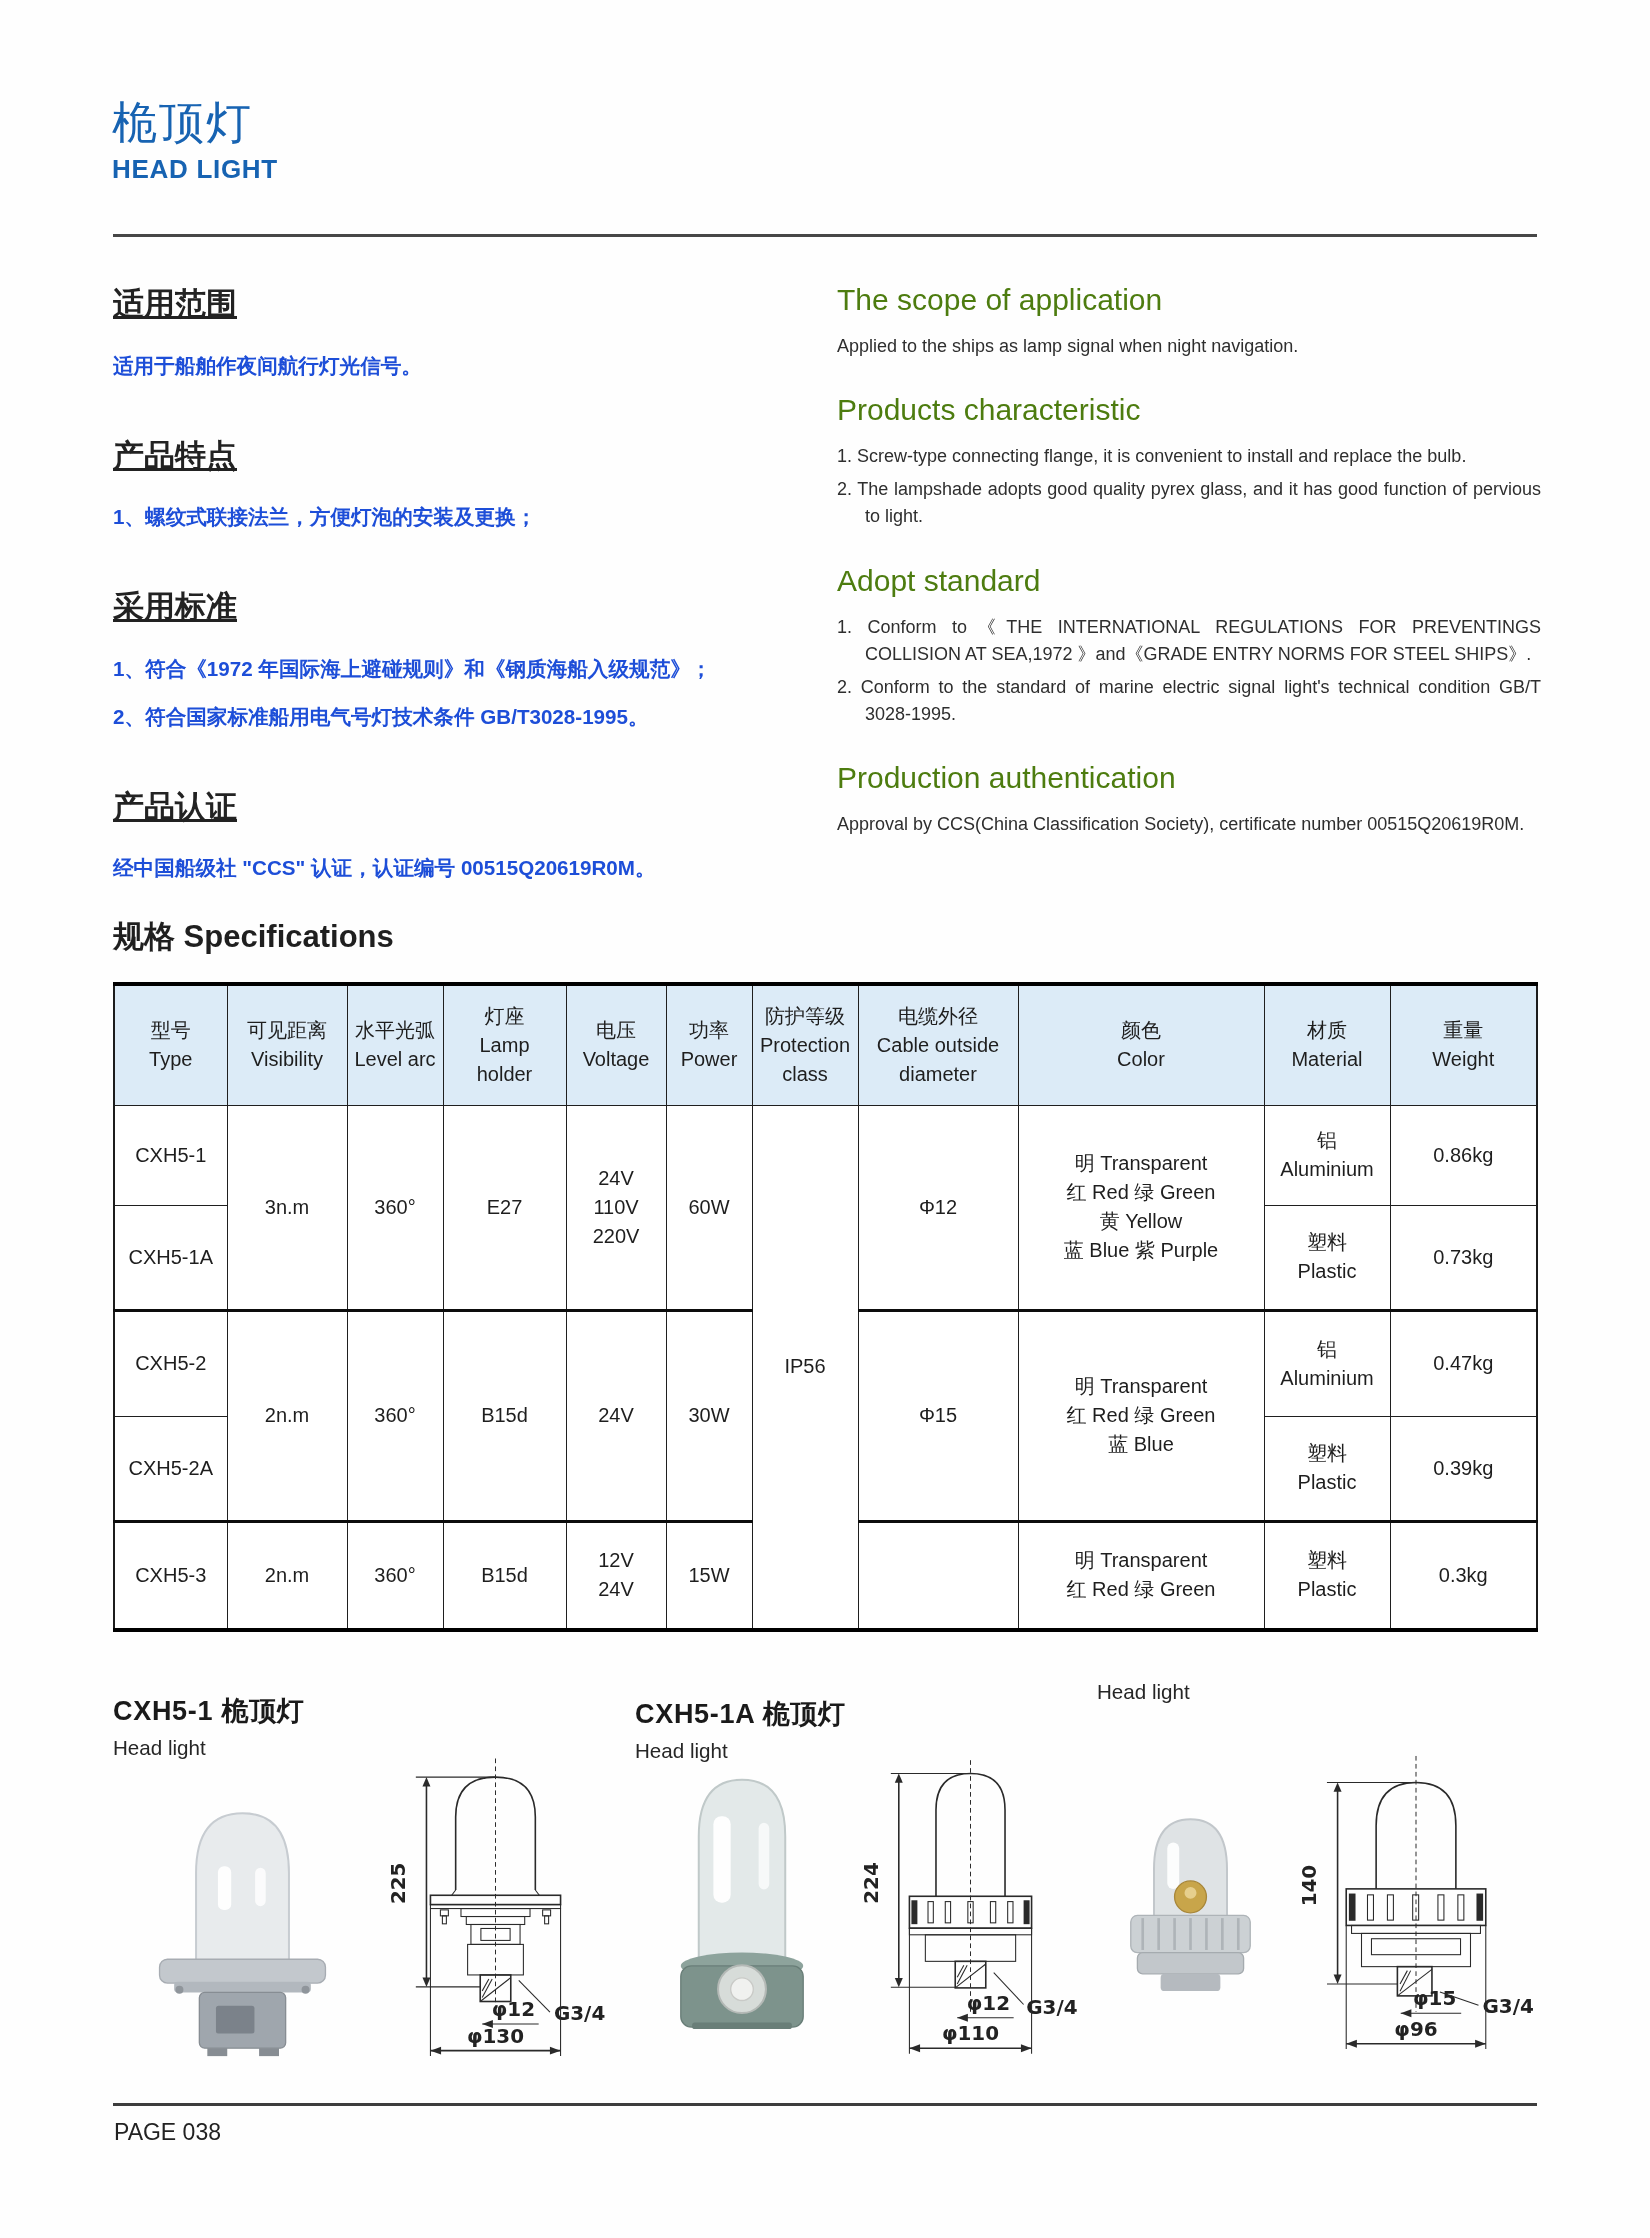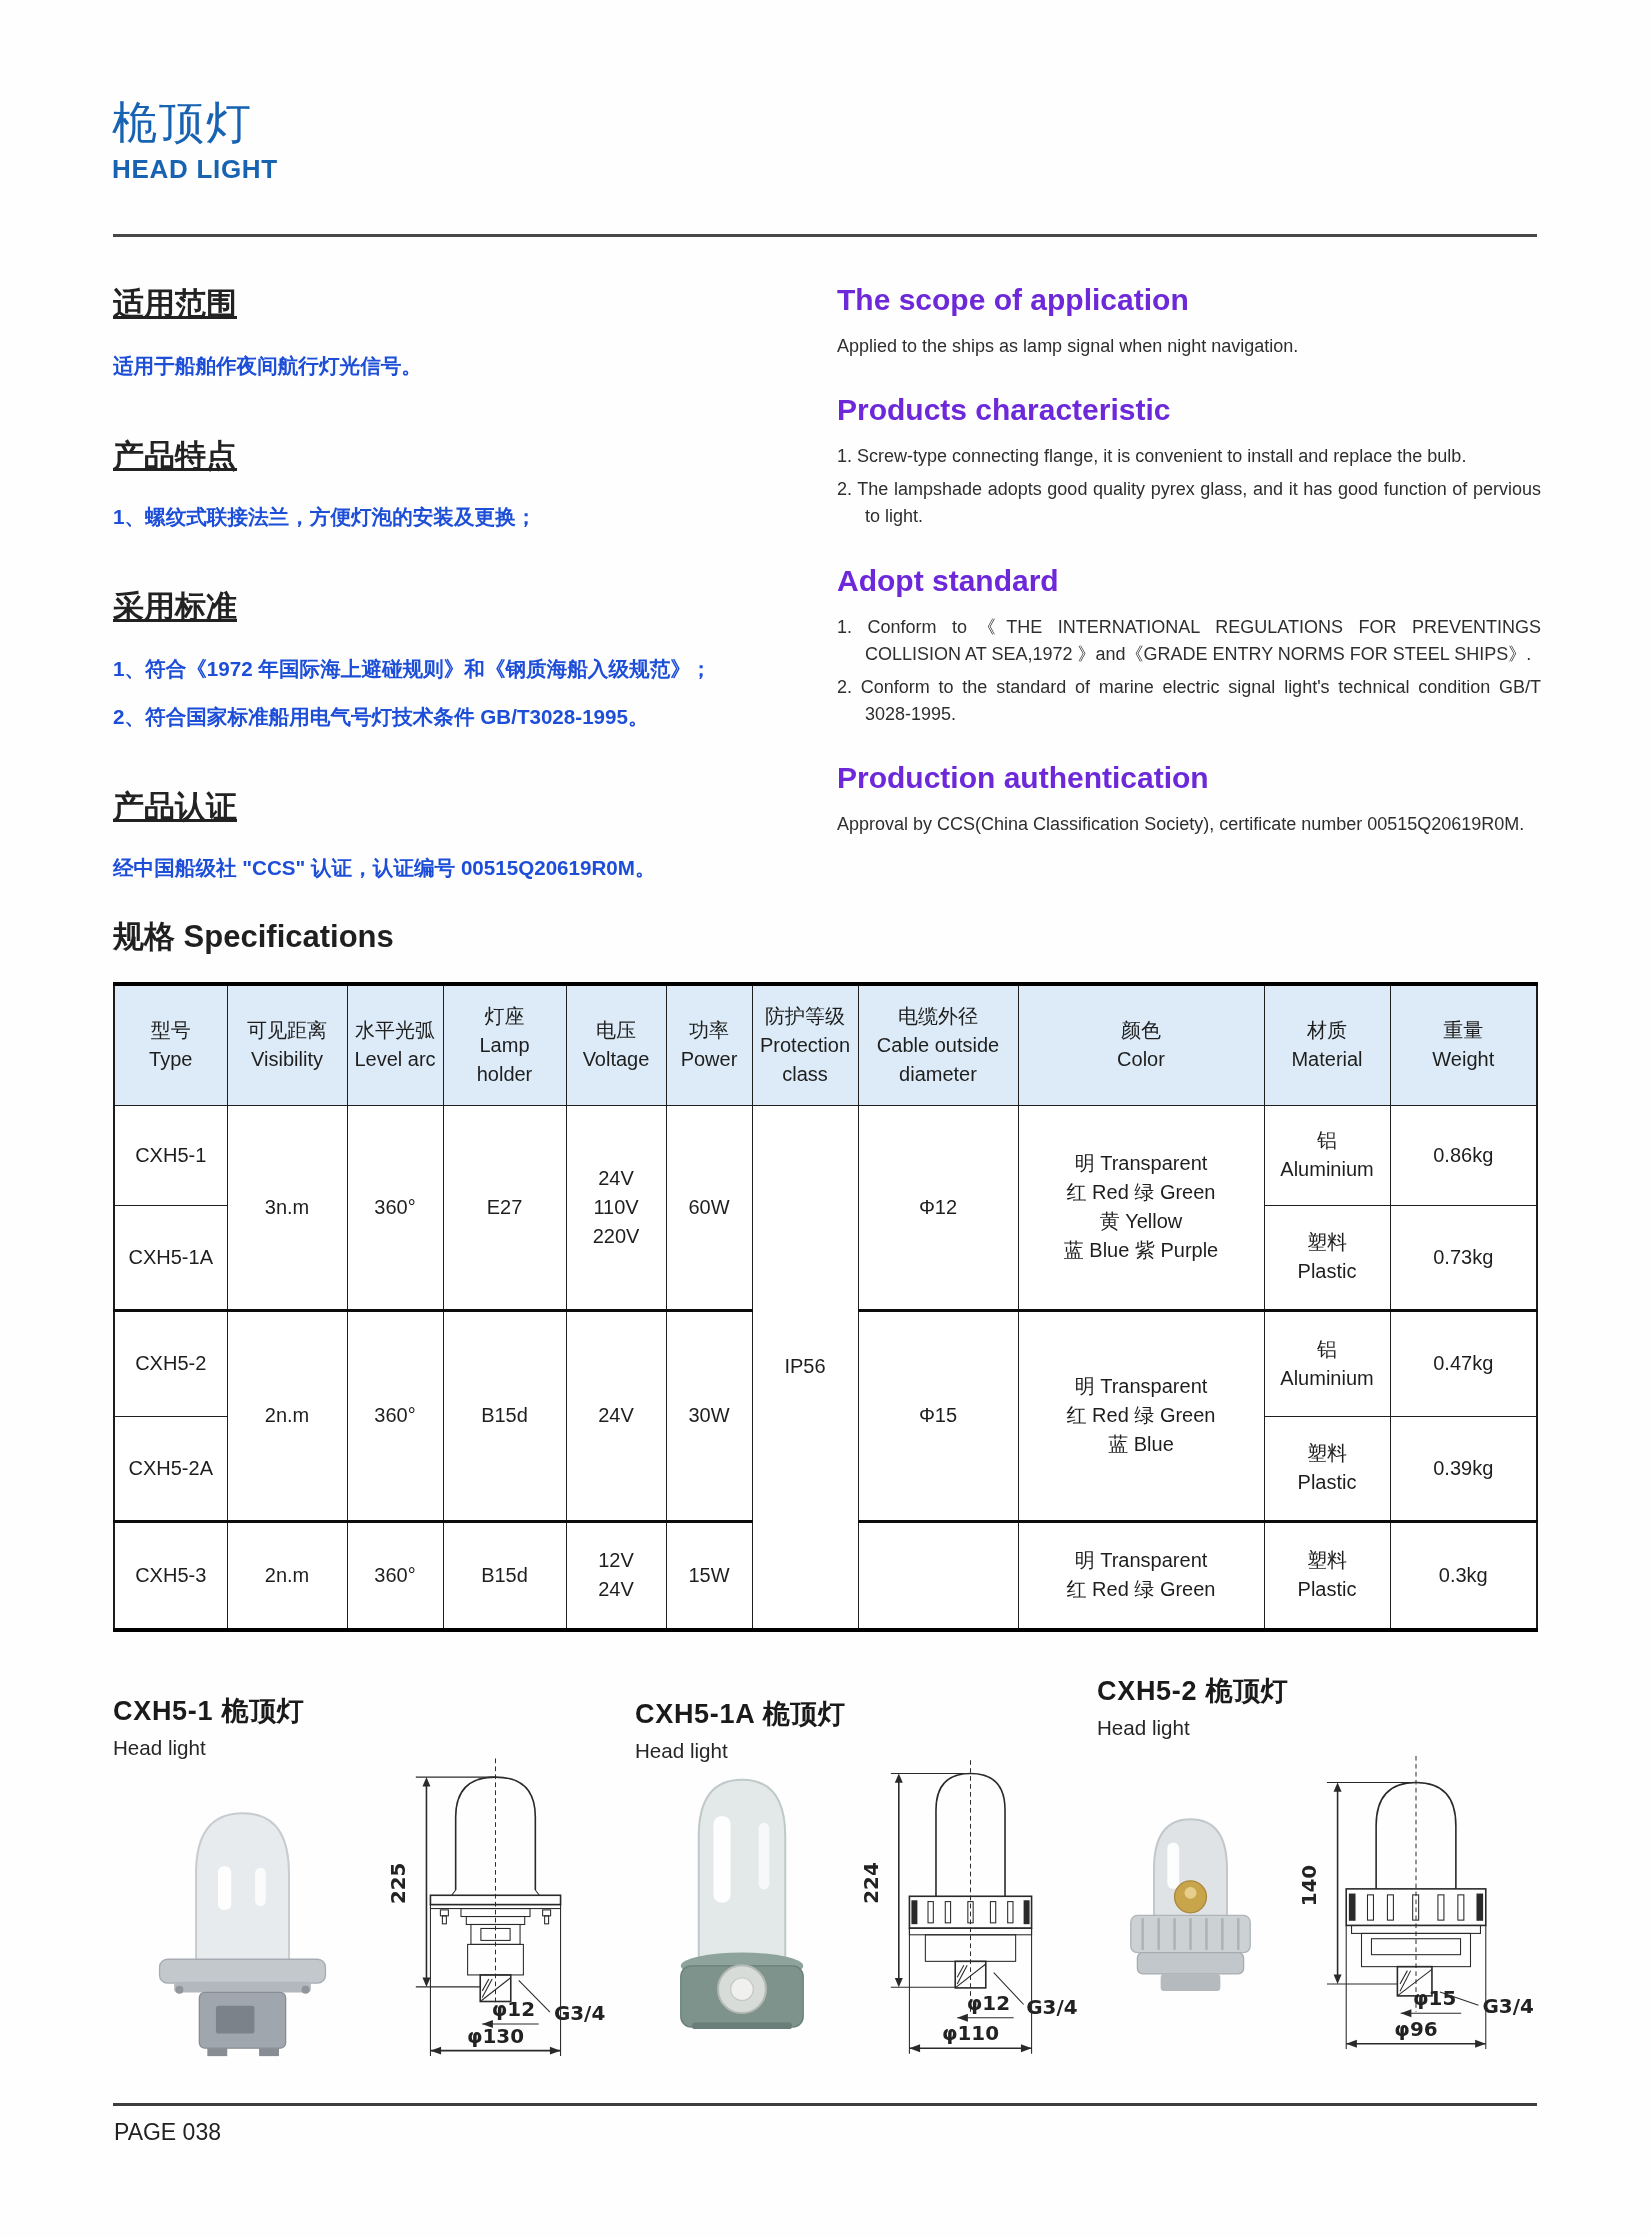--- a/index.html
+++ b/index.html
@@ -12,21 +12,21 @@
   .title-en { font-size:26px; font-weight:600; letter-spacing:0.7px; margin-top:6.7px; }
   .head-rule { position:absolute; left:113px; top:234px; width:1424px; height:2.7px; background:#474747; }
 
   
   .col { position:absolute; top:283px; }
   .col-left  { left:113px;  width:642px; }
   .col-right { left:837px; width:704px; }
   .sec { margin-bottom:52px; }
   .sec-r { margin-bottom:33px; }
   .zh-heading { font-size:31px; font-weight:600; color:#222; margin:0 0 22.6px 0;text-decoration:underline; }
-  .en-heading { font-size:30px; font-weight:700; color:#6d28d9; margin:0 0 16px 0; }
+  .en-heading { font-size:30px; font-weight:400; color:#4d7c0f; margin:0 0 16px 0; }
   .zh-body p { font-size:20.6px; line-height:1.7; margin:13px 0; color:#1d4ed8;font-weight:bold; }
   .en-body p { font-size:18px; line-height:1.52; margin:5.3px 0; color:#2e2e2e; text-align:justify; }
   .hang { padding-left:28px; text-indent:-28px; }
 
   
   .specs-title { position:absolute; left:113px; top:916px; font-size:31px; font-weight:600; color:#1f1f1f; }
   .spec-table-wrap { position:absolute; left:113px; top:982px; }
   table.specs { border-collapse:collapse; table-layout:fixed; width:1424px;
                 border:2px solid #1c1c1c; border-top:4px solid #000; border-bottom:4px solid #000; background:#fff; }
   table.specs th, table.specs td {
@@ -339,21 +339,20 @@
       <line class="dthin" x1="88" y1="263" x2="88" y2="452"></line>
       <line class="dthin" x1="272" y1="263" x2="272" y2="452"></line>
       <line class="dline" x1="88" y1="444" x2="272" y2="444"></line>
       <polygon class="dfill" points="88,444 104,438 104,450"></polygon>
       <polygon class="dfill" points="272,444 256,438 256,450"></polygon>
       <text x="180" y="432" text-anchor="middle">φ110</text>
     </svg>
   </div>
 
   <div class="product" style="left:1097px; top:1673px; width:466px; height:412px;">
-    <div class="p-model">CXH5-2 桅顶灯</div>
     <div class="p-sub">Head light</div>
 
     <svg class="photo" style="left:6.7px; top:123px;" width="173" height="219" viewBox="0 0 260 330">
       <path d="M75,182 V110 Q75,35 130,35 Q185,35 185,110 V182 Z" fill="#dfe3e5" stroke="#c2c7cb" stroke-width="3"></path>
       <rect x="95" y="70" width="18" height="70" rx="9" fill="#ffffff" opacity="0.9"></rect>
       <circle cx="130" cy="152" r="24" fill="#c8a54a" stroke="#a8873a" stroke-width="2"></circle>
       <circle cx="130" cy="146" r="9" fill="#e6cf8d"></circle>
       <rect x="40" y="180" width="180" height="56" rx="10" fill="#ccd1d4" stroke="#aeb4b8" stroke-width="2"></rect>
       <line x1="58" y1="184" x2="58" y2="232" stroke="#aeb4b8" stroke-width="4"></line>
       <line x1="82" y1="184" x2="82" y2="232" stroke="#aeb4b8" stroke-width="4"></line>

